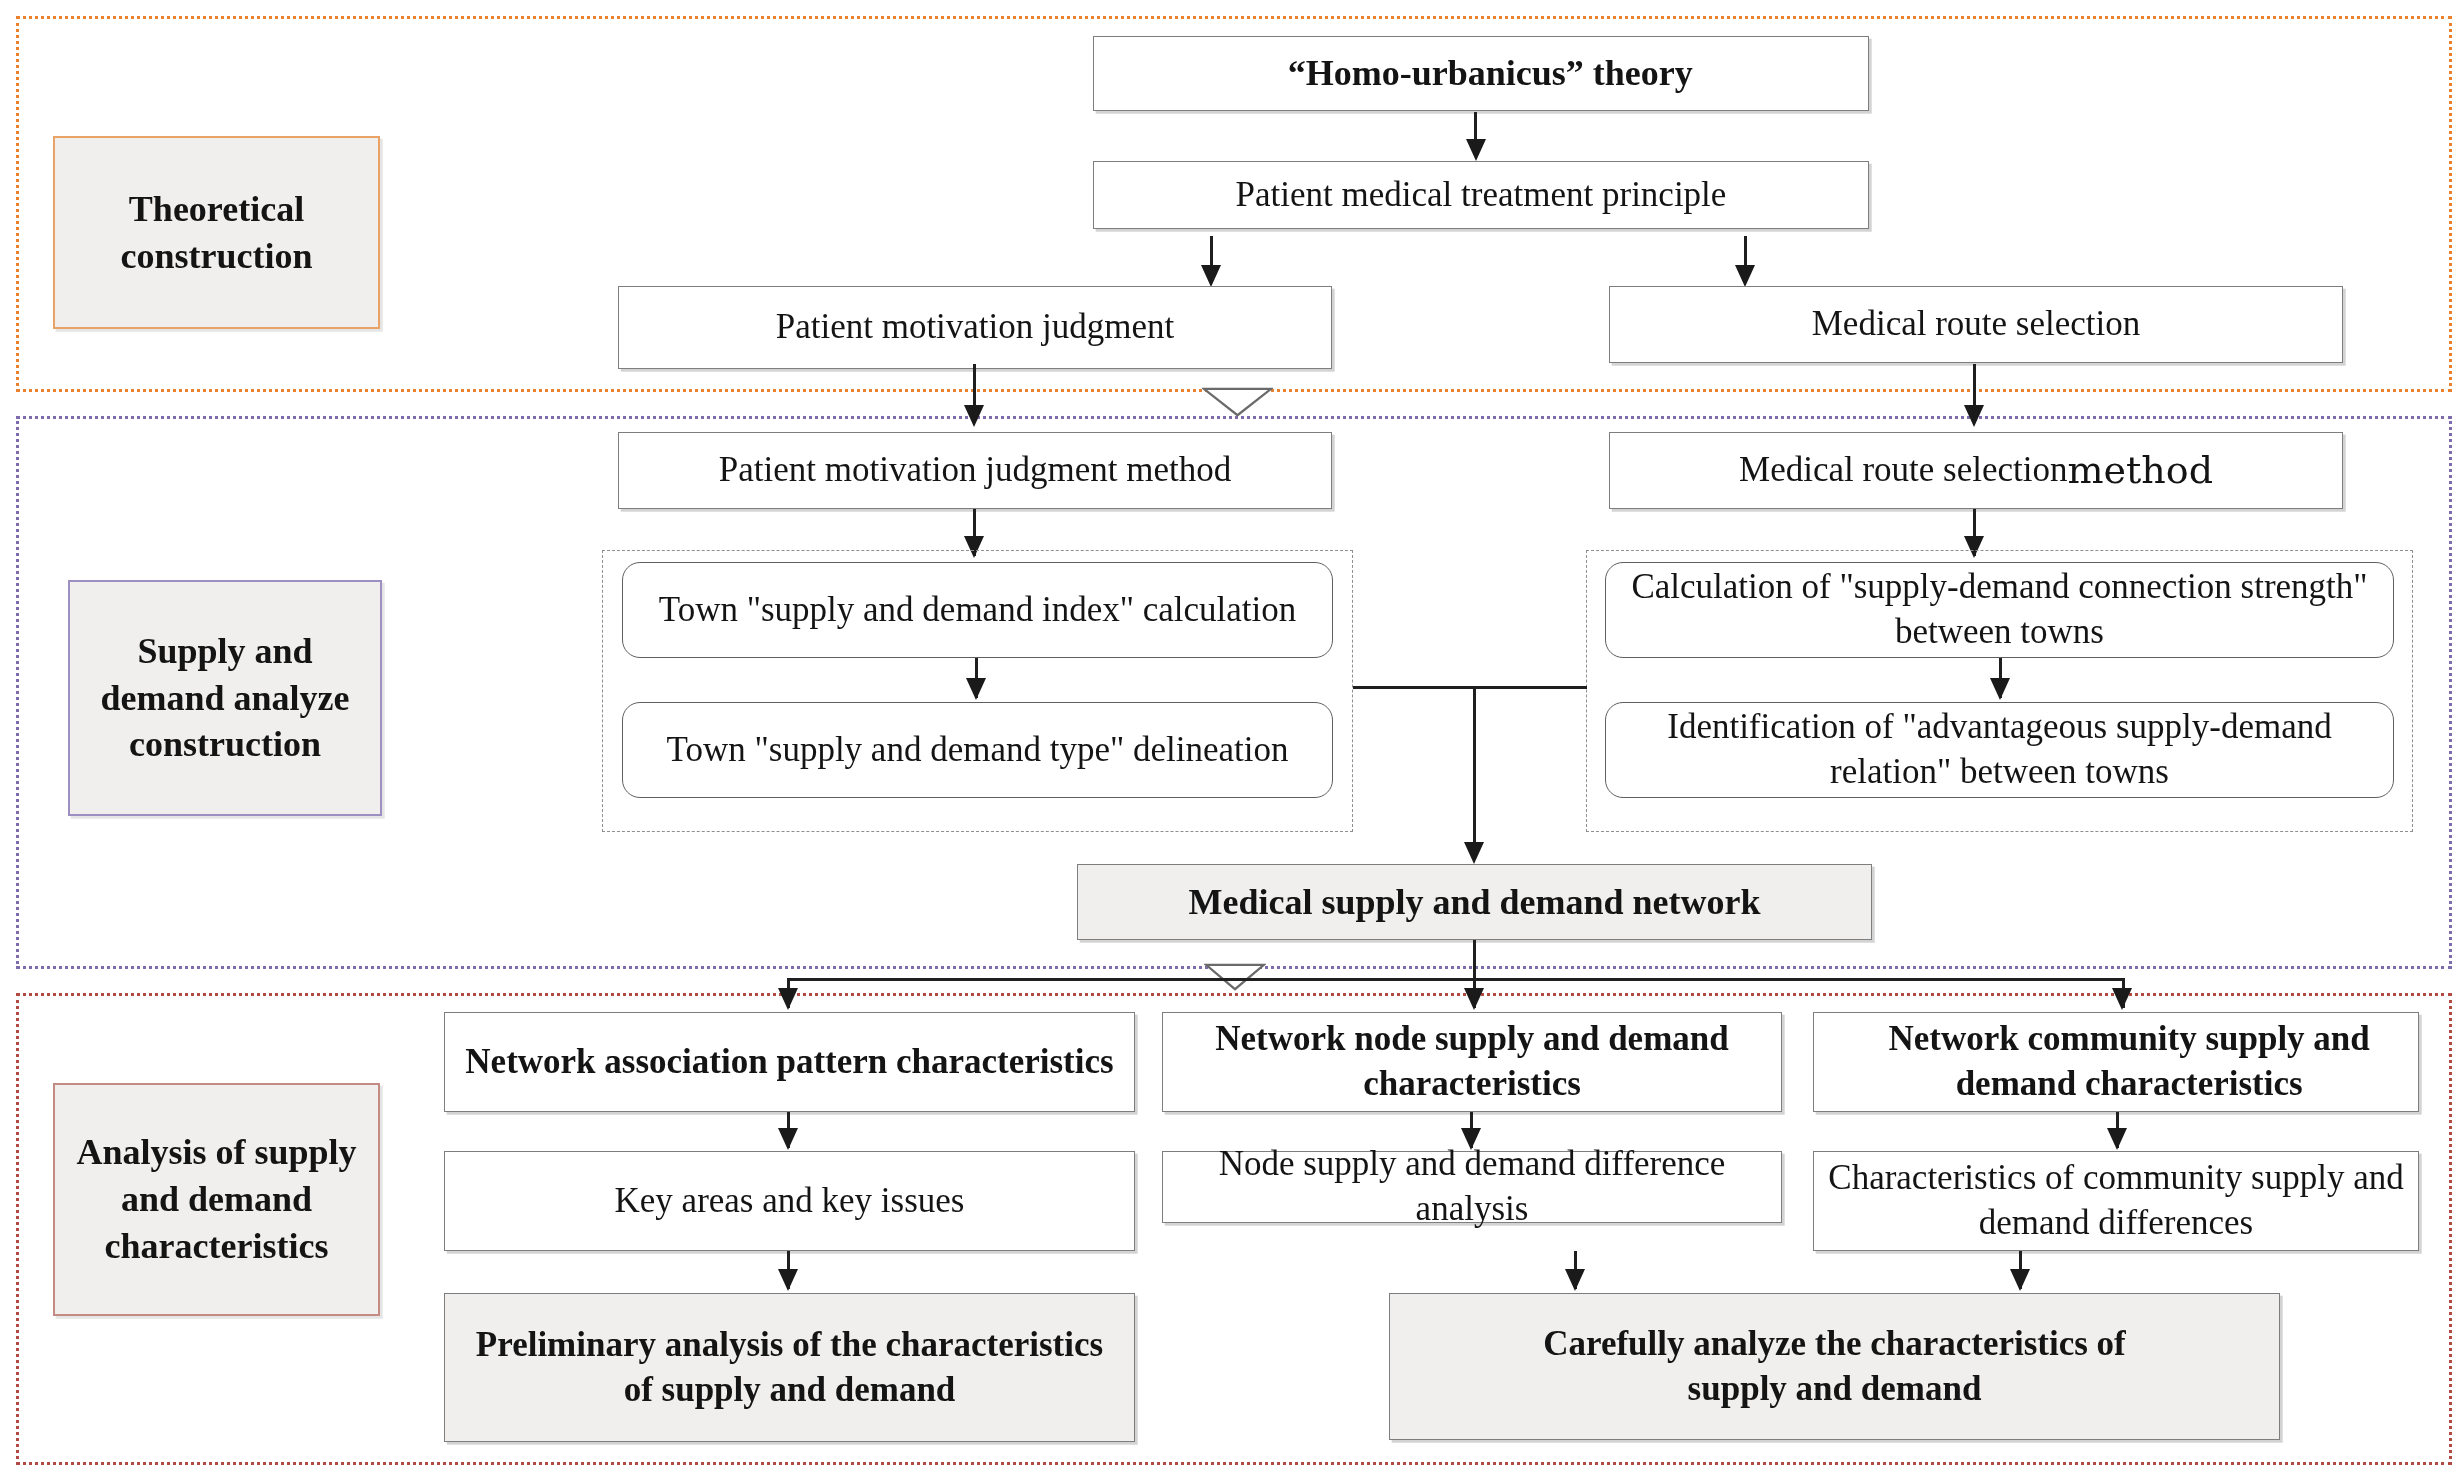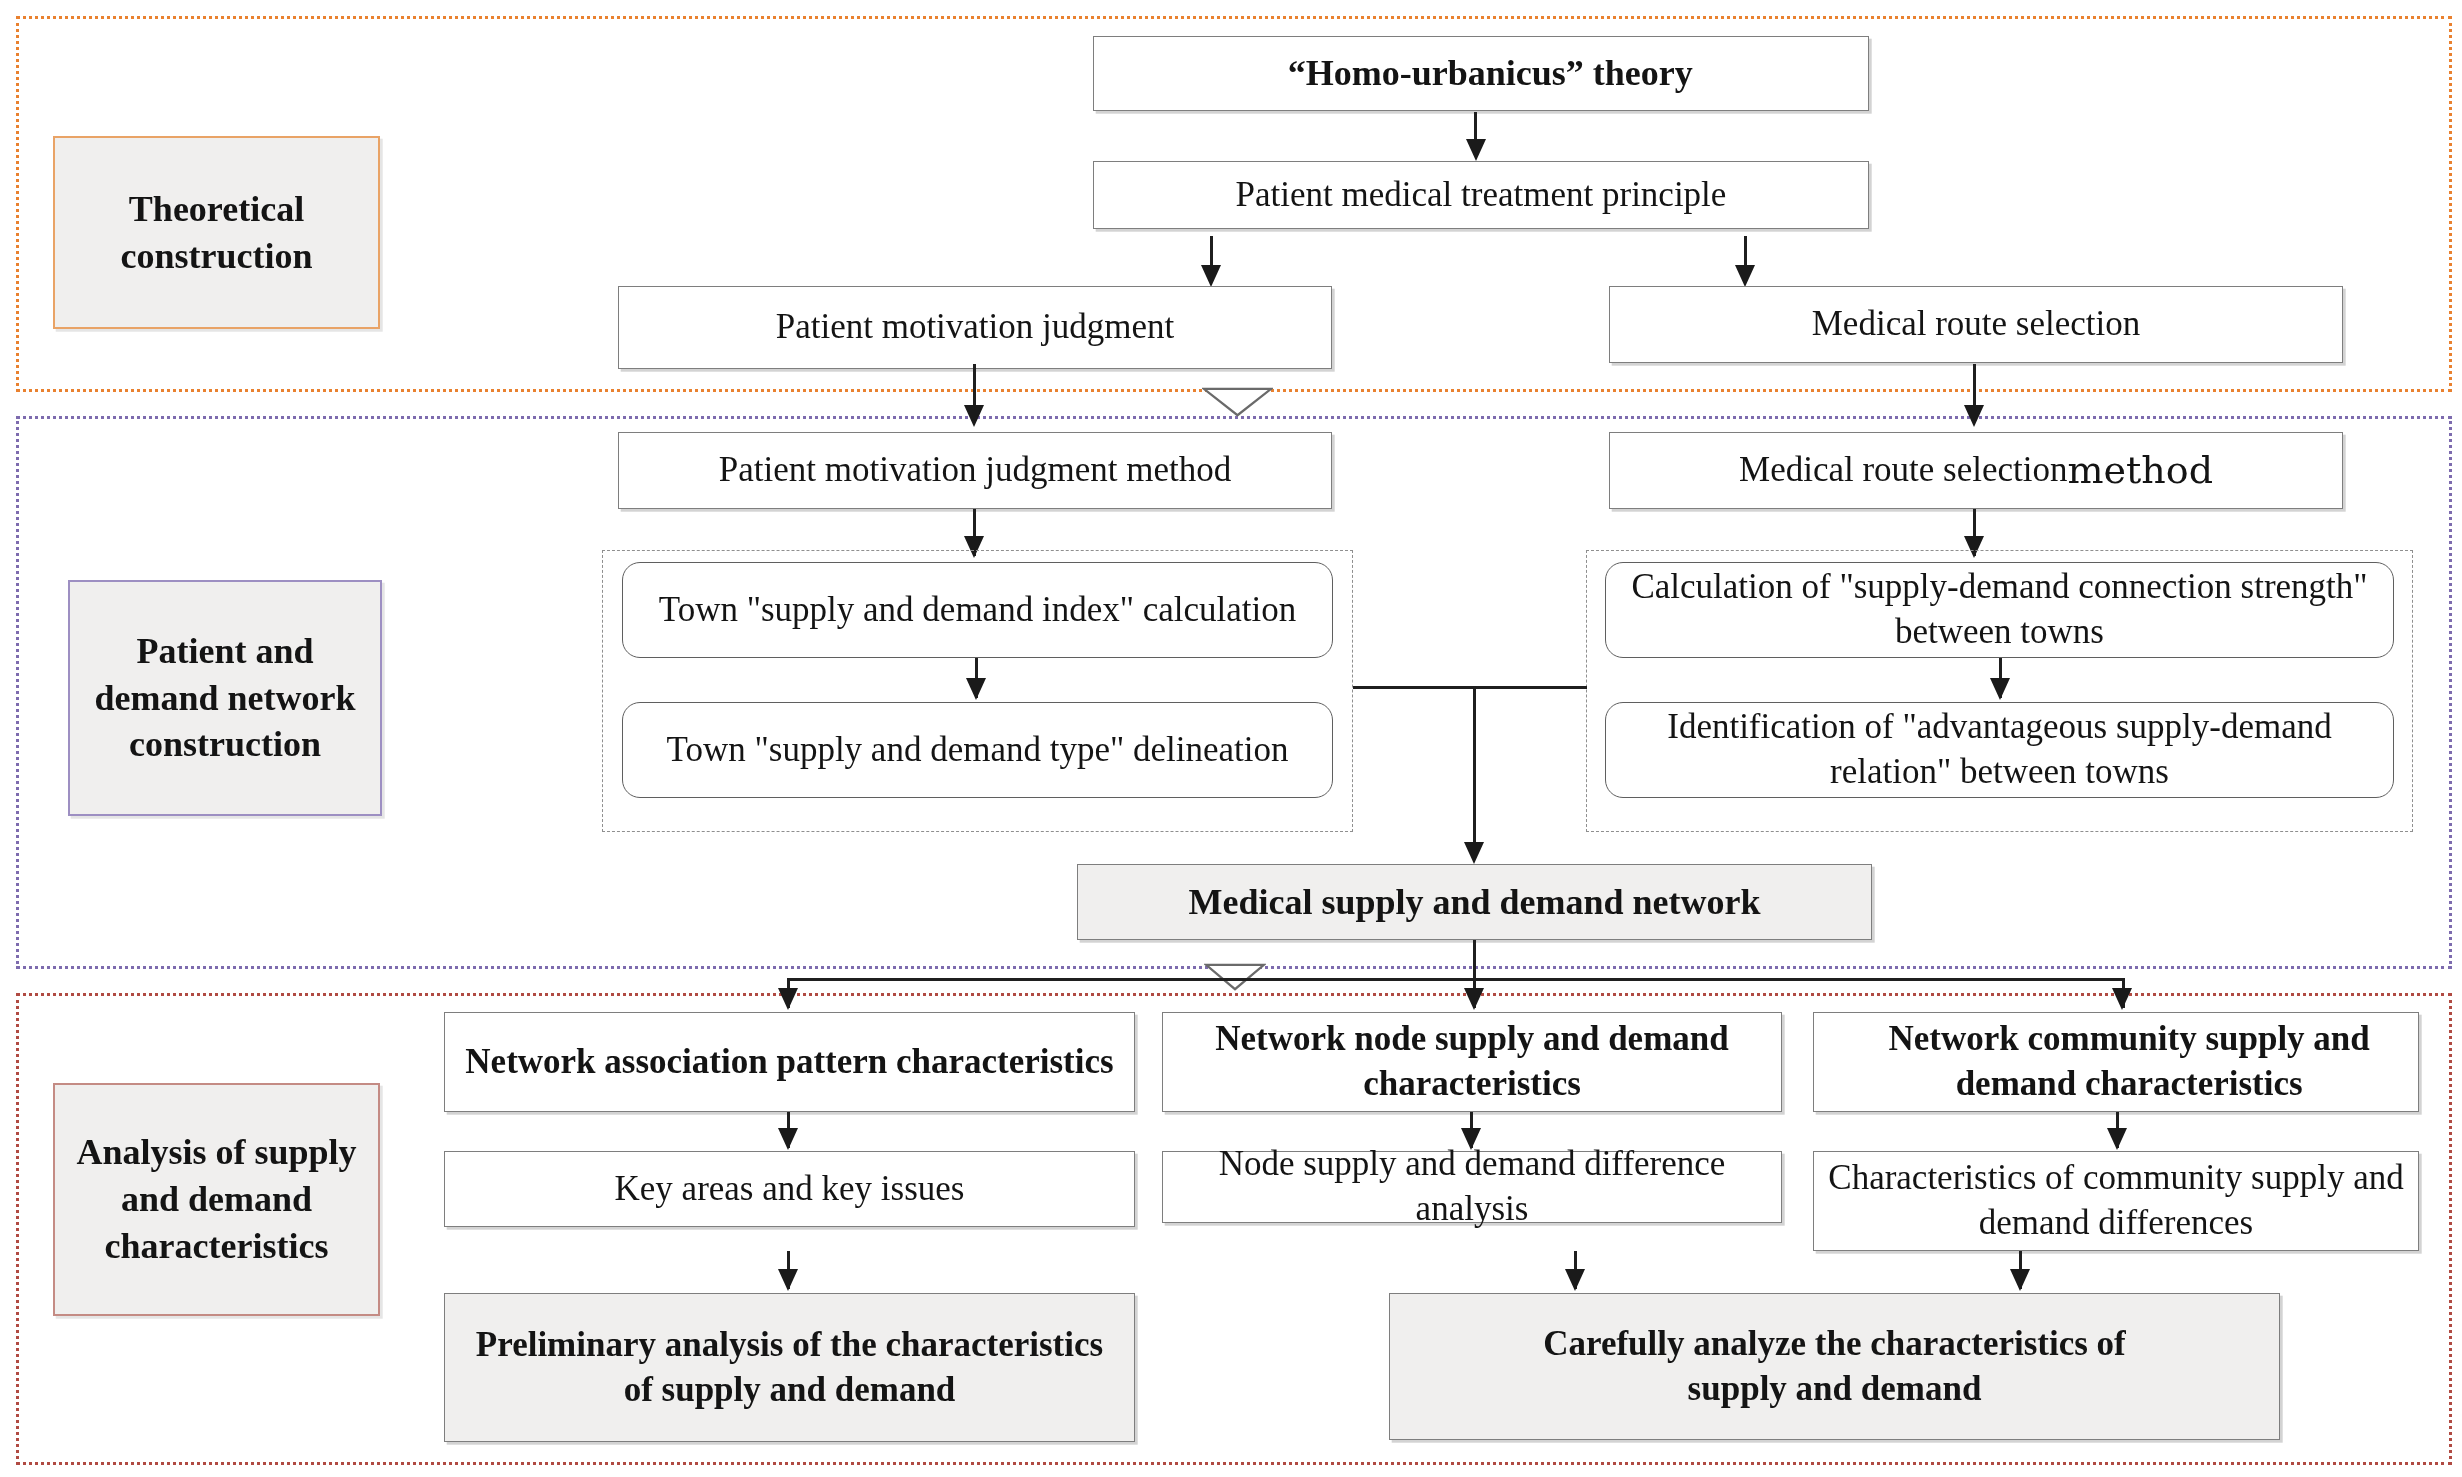--- a/index.html
+++ b/index.html
@@ -37,21 +37,21 @@
 <body>
 
 <div id="canvas">
 
   <div class="section" style="left:16.4px;top:16.4px;width:2430px;height:370px;border:3.6px dotted #E9812F;"></div>
   <div class="section" style="left:16.4px;top:416px;width:2430px;height:547px;border:3.6px dotted #7D6BAE;"></div>
   <div class="section" style="left:16.4px;top:993px;width:2430px;height:466px;border:3.6px dotted #B04A42;"></div>
 
   <div class="label-box" style="left:53px;top:136px;width:327px;height:193px;border:2.7px solid #E9A366;">Theoretical construction</div>
 
-  <div class="label-box" style="left:68px;top:580px;width:314px;height:236px;border:2.7px solid #9D8FC2;">Patient and demand network construction</div>
+  <div class="label-box" style="left:68px;top:580px;width:314px;height:236px;border:2.7px solid #9D8FC2;">Supply and demand analyze construction</div>
 
   <div class="label-box" style="left:53px;top:1083px;width:327px;height:233px;border:2.7px solid #C48B84;">Analysis of supply and demand characteristics</div>
 
   <div class="box bold" style="left:1093px;top:36px;width:776px;height:75px;font-size:36px;padding-left:31px;">“Homo-urbanicus” theory</div>
 
   <div class="vline" style="left:1474px;top:112px;height:31px;"></div>
   <div class="ahead" style="left:1466px;top:139px;"></div>
 
   <div class="box" style="left:1093px;top:161px;width:776px;height:68px;">Patient medical treatment principle</div>
 
@@ -132,21 +132,21 @@
 
   <div class="vline" style="left:787px;top:1112px;height:36px;"></div>
   <div class="ahead" style="left:778px;top:1128px;"></div>
 
   <div class="vline" style="left:1470px;top:1112px;height:36px;"></div>
   <div class="ahead" style="left:1461px;top:1128px;"></div>
 
   <div class="vline" style="left:2116px;top:1112px;height:36px;"></div>
   <div class="ahead" style="left:2107px;top:1128px;"></div>
 
-  <div class="box" style="left:444px;top:1151px;width:691px;height:76px;">Key areas and key issues</div>
+  <div class="box" style="left:444px;top:1151px;width:691px;height:100px;">Key areas and key issues</div>
 
   <div class="box" style="left:1162px;top:1151px;width:620px;height:72px;">Node supply and demand difference analysis</div>
 
   <div class="box" style="left:1813px;top:1151px;width:606px;height:100px;">Characteristics of community supply and demand differences</div>
 
   <div class="vline" style="left:787px;top:1251px;height:38px;"></div>
   <div class="ahead" style="left:778px;top:1269px;"></div>
 
   <div class="vline" style="left:1574px;top:1251px;height:38px;"></div>
   <div class="ahead" style="left:1565px;top:1269px;"></div>

